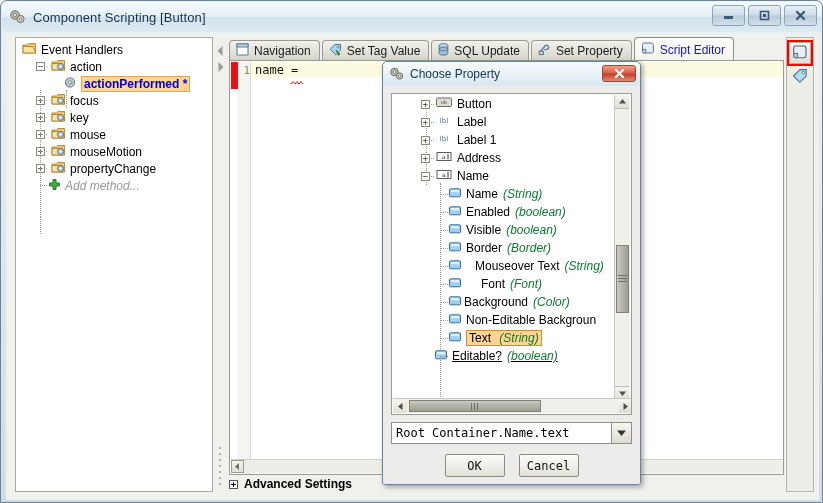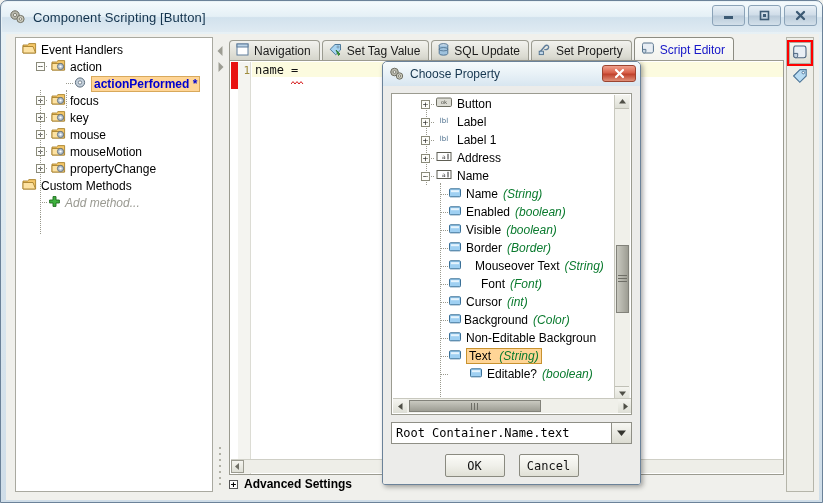--- a/index.html
+++ b/index.html
@@ -477,21 +477,21 @@
             <svg width="15" height="13" viewBox="0 0 15 13">
               <path d="M1 3 L5.5 3 L7 1.6 L13.6 1.6 L13.6 11 L1 11 Z" fill="#f5c768" stroke="#a9822c" stroke-width="0.9"></path>
               <path d="M1 4.5 L11 4.5 L13.6 11 L1 11 Z" fill="#fde2a2" stroke="#a9822c" stroke-width="0.9"></path>
               <circle cx="9.5" cy="7.5" r="3.1" fill="#b6c3cf" stroke="#5d6d7c" stroke-width="0.9"></circle>
               <circle cx="9.5" cy="7.5" r="1.1" fill="#fff"></circle>
             </svg>
           </span>
           <span class="node-label">action</span>
         </div>
 
-        <div class="tree-row" style="padding-left:46px;">
+        <div class="tree-row" style="padding-left:36px;">
           <div class="hline" style="left:50px; top:8px; width:7px;"></div>
           <span class="ico" style="margin-left:11px;">
             <svg width="14" height="13" viewBox="0 0 14 13">
               <circle cx="7" cy="6.5" r="4.6" fill="#c3cfdb" stroke="#5d6d7c" stroke-width="1"></circle>
               <circle cx="7" cy="6.5" r="1.7" fill="#ffffff" stroke="#5d6d7c" stroke-width="0.8"></circle>
             </svg>
           </span>
           <span class="node-label sel">actionPerformed *</span>
         </div>
 
@@ -558,29 +558,20 @@
             <svg width="15" height="13" viewBox="0 0 15 13">
               <path d="M1 3 L5.5 3 L7 1.6 L13.6 1.6 L13.6 11 L1 11 Z" fill="#f5c768" stroke="#a9822c" stroke-width="0.9"></path>
               <path d="M1 4.5 L11 4.5 L13.6 11 L1 11 Z" fill="#fde2a2" stroke="#a9822c" stroke-width="0.9"></path>
               <circle cx="9.5" cy="7.5" r="3.1" fill="#b6c3cf" stroke="#5d6d7c" stroke-width="0.9"></circle>
               <circle cx="9.5" cy="7.5" r="1.1" fill="#fff"></circle>
             </svg>
           </span>
           <span class="node-label">propertyChange</span>
         </div>
 
-        <div class="tree-row" style="padding-left:6px;">
-          <span class="ico">
-            <svg width="15" height="13" viewBox="0 0 15 13">
-              <path d="M1 3 L5.5 3 L7 1.6 L13.6 1.6 L13.6 11 L1 11 Z" fill="#f5c768" stroke="#a9822c" stroke-width="0.9"></path>
-              <path d="M1 4.5 L11 4.5 L13.6 11 L1 11 Z" fill="#fde2a2" stroke="#a9822c" stroke-width="0.9"></path>
-            </svg>
-          </span>
-          <span class="node-label">Custom Methods</span>
-        </div>
 
         <div class="tree-row" style="padding-left:32px;">
           <div class="hline" style="left:24px; top:8px; width:7px;"></div>
           <span class="ico">
             <svg width="13" height="13" viewBox="0 0 13 13">
               <path d="M5 1.6 H8 V5 H11.4 V8 H8 V11.4 H5 V8 H1.6 V5 H5 Z" fill="#3fb13f" stroke="#1d6b1d" stroke-width="0.9"></path>
             </svg>
           </span>
           <span class="node-label ghost">Add method...</span>
         </div>
@@ -866,71 +857,60 @@
               <svg width="12" height="10" viewBox="0 0 12 10">
                   <rect x="0.5" y="0.8" width="11" height="8" rx="1" fill="#9fd0f2" stroke="#3a6f96" stroke-width="1"></rect>
                   <rect x="2" y="2.2" width="8" height="2" fill="#e6f4fd"></rect>
                 </svg>
             </span>
             <span class="pname" style="margin-left:20px;">Font</span>
             <span class="ptype">(Font)</span>
           </div>
 
 
+
           <div class="prow" style="padding-left:52px;">
             <div class="hline" style="left:47px; top:9px; width:8px;"></div>
             <span class="ico" style="margin-left:4px;">
               <svg width="12" height="10" viewBox="0 0 12 10">
                   <rect x="0.5" y="0.8" width="11" height="8" rx="1" fill="#9fd0f2" stroke="#3a6f96" stroke-width="1"></rect>
                   <rect x="2" y="2.2" width="8" height="2" fill="#e6f4fd"></rect>
                 </svg>
             </span>
-            <span class="pname" style="margin-left:5px;">Cursor</span>
-            <span class="ptype">(int)</span>
+            <span class="pname" style="margin-left:3px;">Background</span>
+            <span class="ptype">(Color)</span>
           </div>
 
           <div class="prow" style="padding-left:52px;">
             <div class="hline" style="left:47px; top:9px; width:8px;"></div>
             <span class="ico" style="margin-left:4px;">
               <svg width="12" height="10" viewBox="0 0 12 10">
                   <rect x="0.5" y="0.8" width="11" height="8" rx="1" fill="#9fd0f2" stroke="#3a6f96" stroke-width="1"></rect>
                   <rect x="2" y="2.2" width="8" height="2" fill="#e6f4fd"></rect>
                 </svg>
             </span>
-            <span class="pname" style="margin-left:3px;">Background</span>
-            <span class="ptype">(Color)</span>
-          </div>
-
-          <div class="prow" style="padding-left:52px;">
-            <div class="hline" style="left:47px; top:9px; width:8px;"></div>
-            <span class="ico" style="margin-left:4px;">
-              <svg width="12" height="10" viewBox="0 0 12 10">
-                  <rect x="0.5" y="0.8" width="11" height="8" rx="1" fill="#9fd0f2" stroke="#3a6f96" stroke-width="1"></rect>
-                  <rect x="2" y="2.2" width="8" height="2" fill="#e6f4fd"></rect>
-                </svg>
-            </span>
             <span class="pname" style="margin-left:5px;">Non-Editable Backgroun</span>
             <span class="ptype"></span>
           </div>
 
           <div class="prow sel" style="padding-left:52px;">
             <div class="hline" style="left:47px; top:9px; width:8px;"></div>
             <span class="ico" style="margin-left:4px;">
               <svg width="12" height="10" viewBox="0 0 12 10">
                   <rect x="0.5" y="0.8" width="11" height="8" rx="1" fill="#9fd0f2" stroke="#3a6f96" stroke-width="1"></rect>
                   <rect x="2" y="2.2" width="8" height="2" fill="#e6f4fd"></rect>
                 </svg>
             </span>
             <span class="selwrap" style="margin-left:5px;">
               <span class="pname">Text</span>
               <span class="ptype">(String)</span>
             </span>
           </div>
 
-          <div class="prow" style="padding-left:73px;">
+          <div class="prow" style="padding-left:38px;text-decoration:underline;">
             <div class="hline" style="left:47px; top:9px; width:8px;"></div>
             <span class="ico" style="margin-left:4px;">
               <svg width="12" height="10" viewBox="0 0 12 10">
                   <rect x="0.5" y="0.8" width="11" height="8" rx="1" fill="#9fd0f2" stroke="#3a6f96" stroke-width="1"></rect>
                   <rect x="2" y="2.2" width="8" height="2" fill="#e6f4fd"></rect>
                 </svg>
             </span>
             <span class="pname" style="margin-left:5px;">Editable?</span>
             <span class="ptype">(boolean)</span>
           </div>

